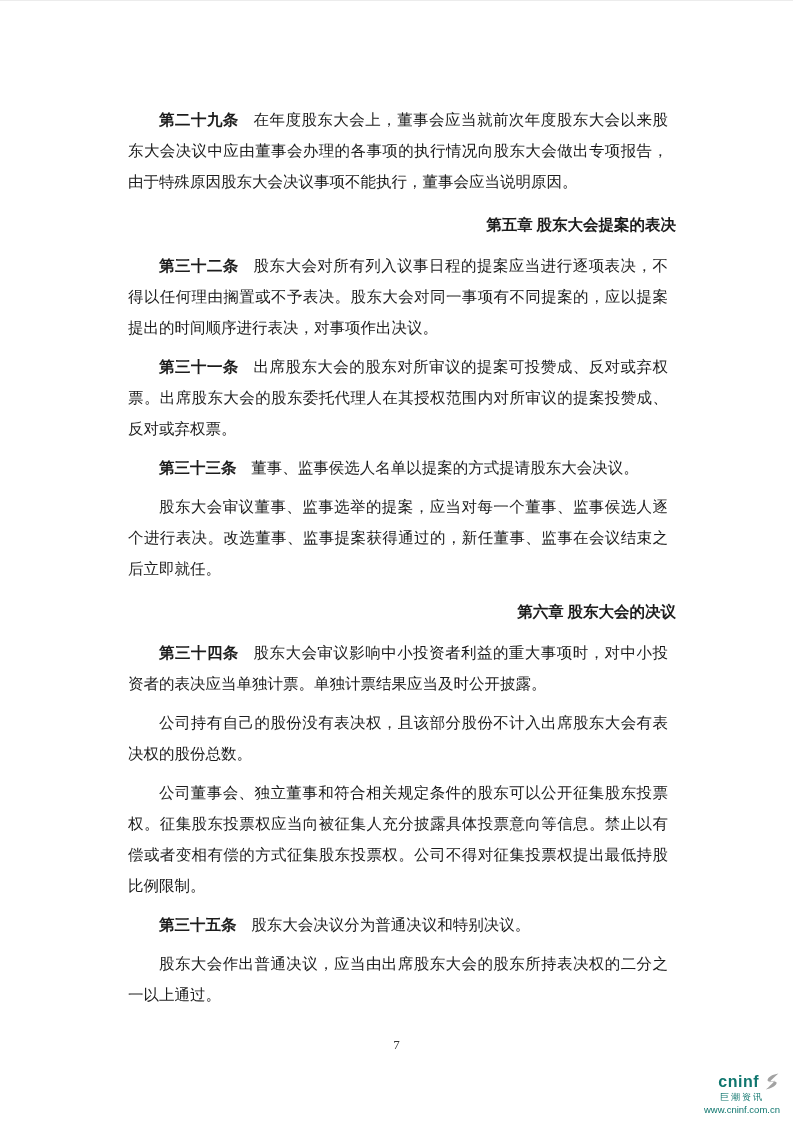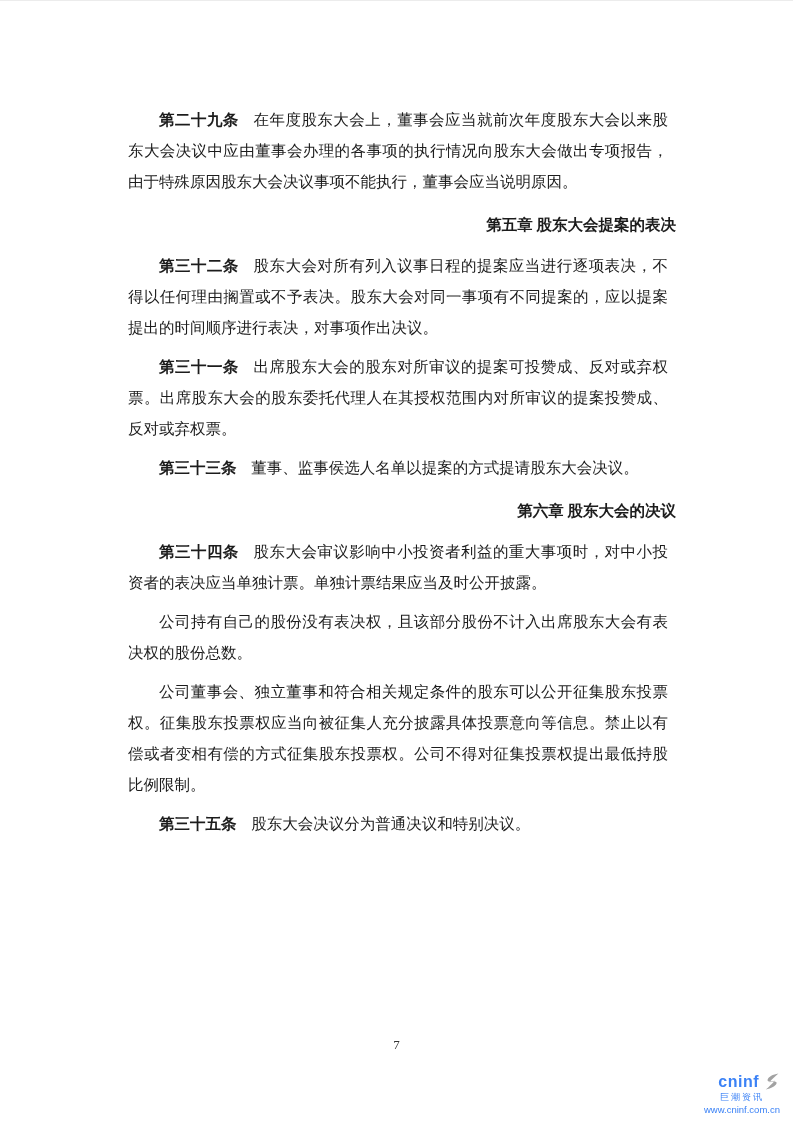--- a/index.html
+++ b/index.html
@@ -46,21 +46,21 @@
     width: 100%;
     text-align: center;
     font-size: 13px;
     color: #333333;
   }
   .logo {
     position: absolute;
     right: 13px;
     top: 1071px;
     text-align: right;
-    color: #3b82f6;
+    color: #0f766e;
     font-family: "Liberation Sans", "DejaVu Sans", sans-serif;
     line-height: 1;
   }
   .logo-top {
     display: flex;
     align-items: center;
     justify-content: flex-end;
     gap: 2px;
   }
   .logo-brand {
@@ -84,25 +84,27 @@
 <body>
 
 <div class="page">
 
   <main class="content">
       <p class="para"><b class="article-no">第二十九条</b><span>在年度股东大会上，董事会应当就前次年度股东大会以来股东大会决议中应由董事会办理的各事项的执行情况向股东大会做出专项报告，由于特殊原因股东大会决议事项不能执行，董事会应当说明原因。</span></p>
       <h2 class="chapter-heading">第五章 股东大会提案的表决</h2>
       <p class="para"><b class="article-no">第三十二条</b><span>股东大会对所有列入议事日程的提案应当进行逐项表决，不得以任何理由搁置或不予表决。股东大会对同一事项有不同提案的，应以提案提出的时间顺序进行表决，对事项作出决议。</span></p>
       <p class="para"><b class="article-no">第三十一条</b><span>出席股东大会的股东对所审议的提案可投赞成、反对或弃权票。出席股东大会的股东委托代理人在其授权范围内对所审议的提案投赞成、反对或弃权票。</span></p>
       <p class="para"><b class="article-no">第三十三条</b><span>董事、监事侯选人名单以提案的方式提请股东大会决议。</span></p>
+      <p class="para"><span>股东大会审议董事、监事选举的提案，应当对每一个董事、监事侯选人逐个进行表决。改选董事、监事提案获得通过的，新任董事、监事在会议结束之后立即就任。</span></p>
       <h2 class="chapter-heading">第六章 股东大会的决议</h2>
       <p class="para"><b class="article-no">第三十四条</b><span>股东大会审议影响中小投资者利益的重大事项时，对中小投资者的表决应当单独计票。单独计票结果应当及时公开披露。</span></p>
       <p class="para"><span>公司持有自己的股份没有表决权，且该部分股份不计入出席股东大会有表决权的股份总数。</span></p>
       <p class="para"><span>公司董事会、独立董事和符合相关规定条件的股东可以公开征集股东投票权。征集股东投票权应当向被征集人充分披露具体投票意向等信息。禁止以有偿或者变相有偿的方式征集股东投票权。公司不得对征集投票权提出最低持股比例限制。</span></p>
       <p class="para"><b class="article-no">第三十五条</b><span>股东大会决议分为普通决议和特别决议。</span></p>
+      <p class="para"><span>股东大会作出普通决议，应当由出席股东大会的股东所持表决权的二分之一以上通过。</span></p>
     </main>
 
   <div class="page-number">7</div>
 
   <div class="logo">
     <div class="logo-top">
       <span class="logo-brand">cninf</span>
       <span class="logo-swirl">
         <svg width="19" height="19" viewBox="0 0 24 24" aria-hidden="true">
           <path d="M22 2c-7 1.2-12.5 4.2-13.6 7.4-.8 2.3 1.7 3.2 5.6 2.3l3.4-.8c-2.9 3.4-8 8.4-11.4 11.1 7-1.2 12.5-4.2 13.6-7.4.8-2.3-1.7-3.2-5.6-2.3l-3.4.8C13.5 9.7 18.6 4.7 22 2z" fill="#a2a2a2"></path>

